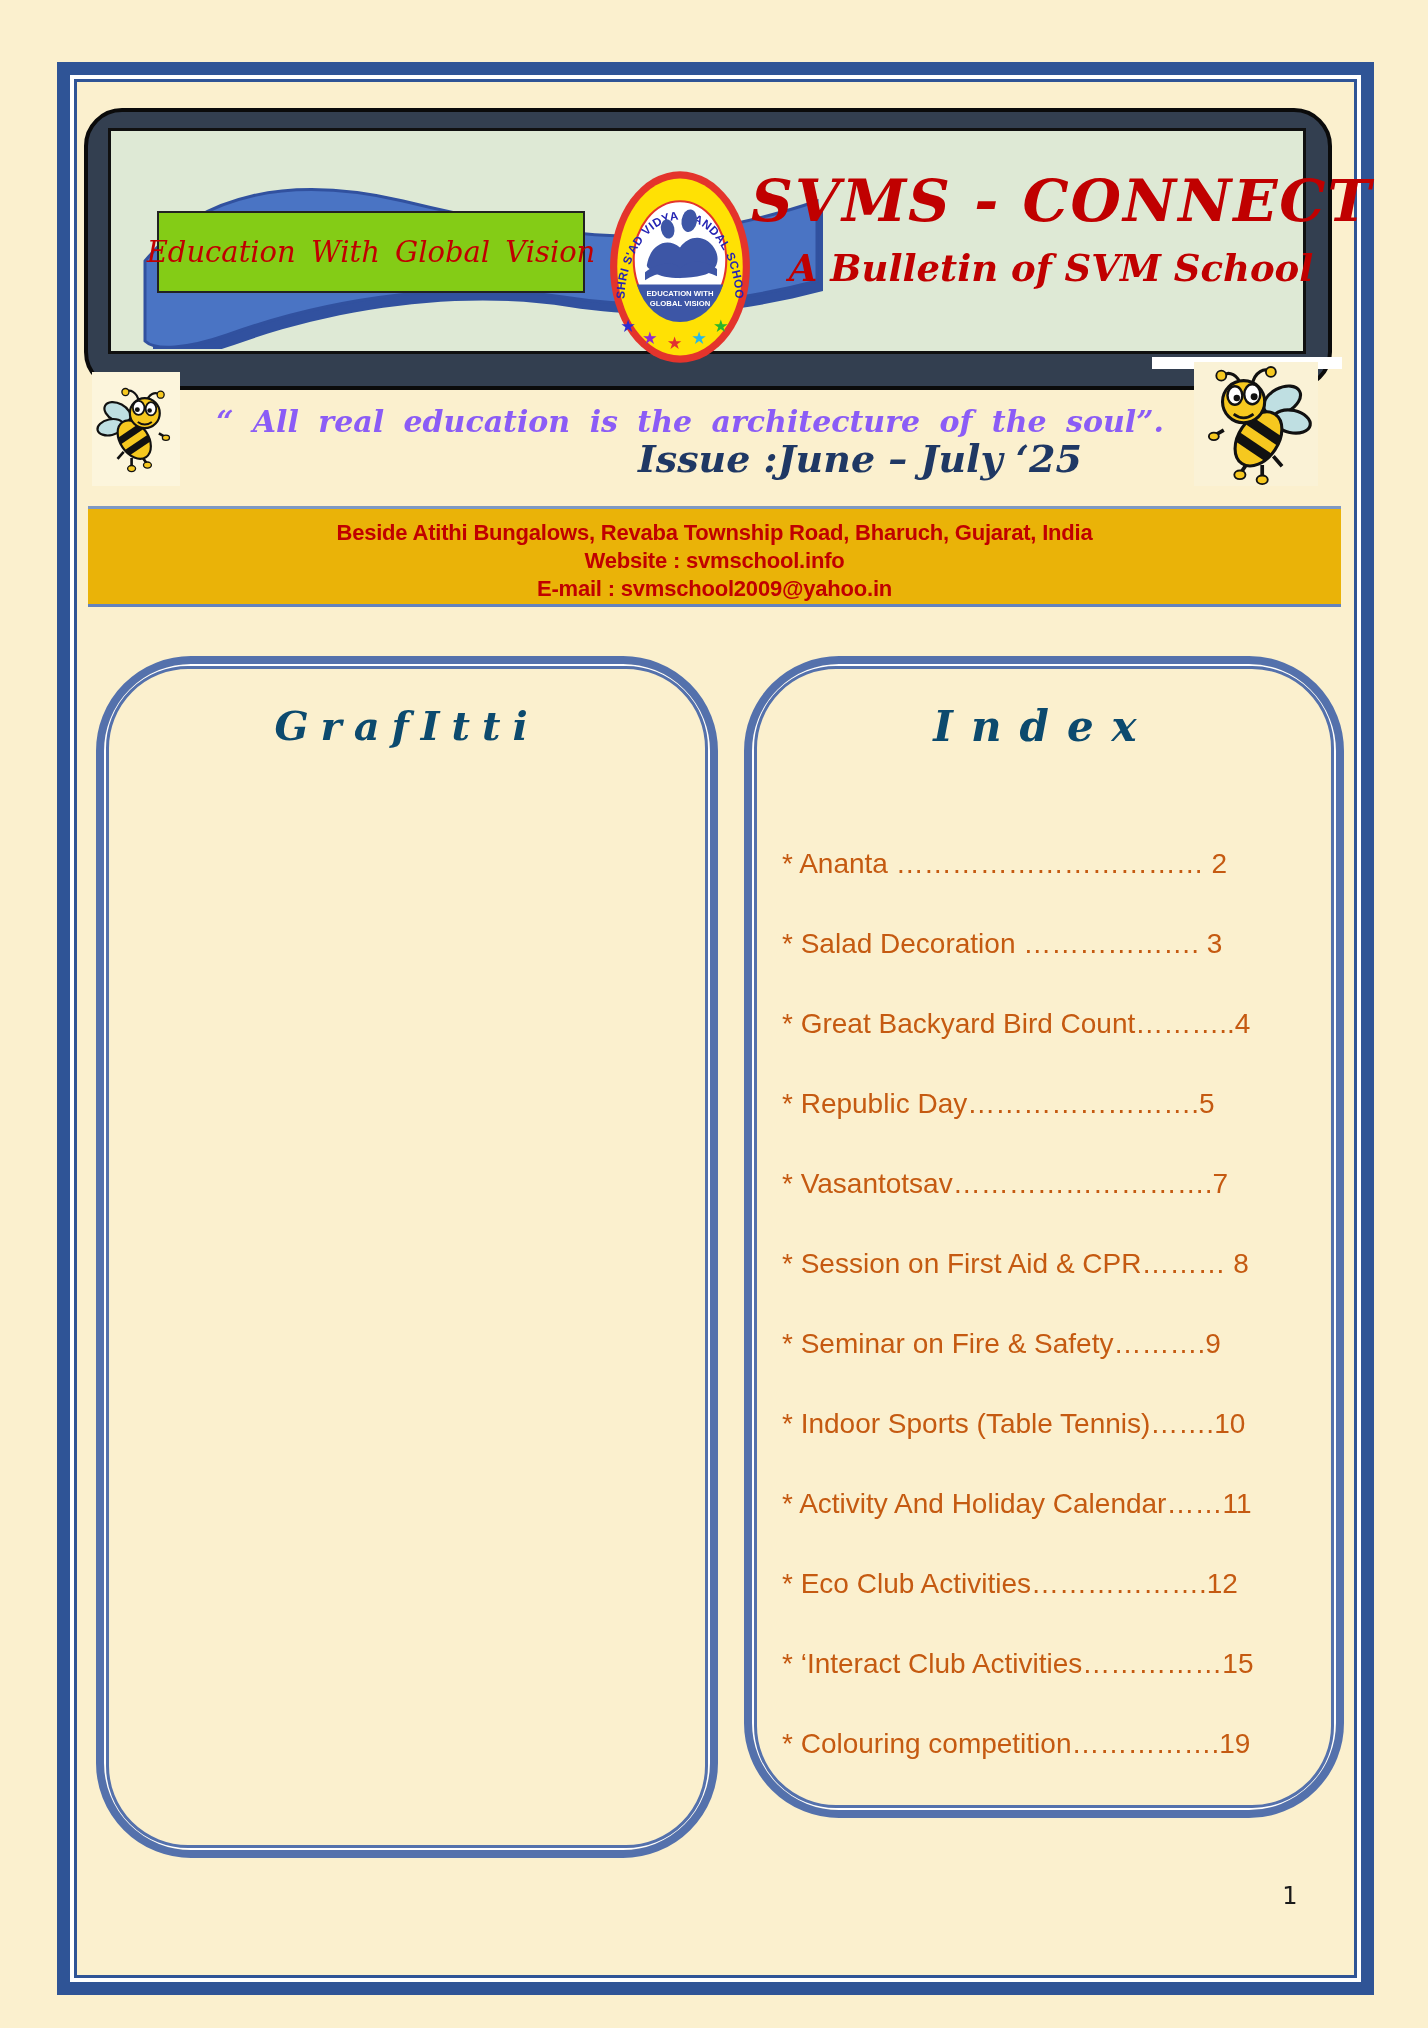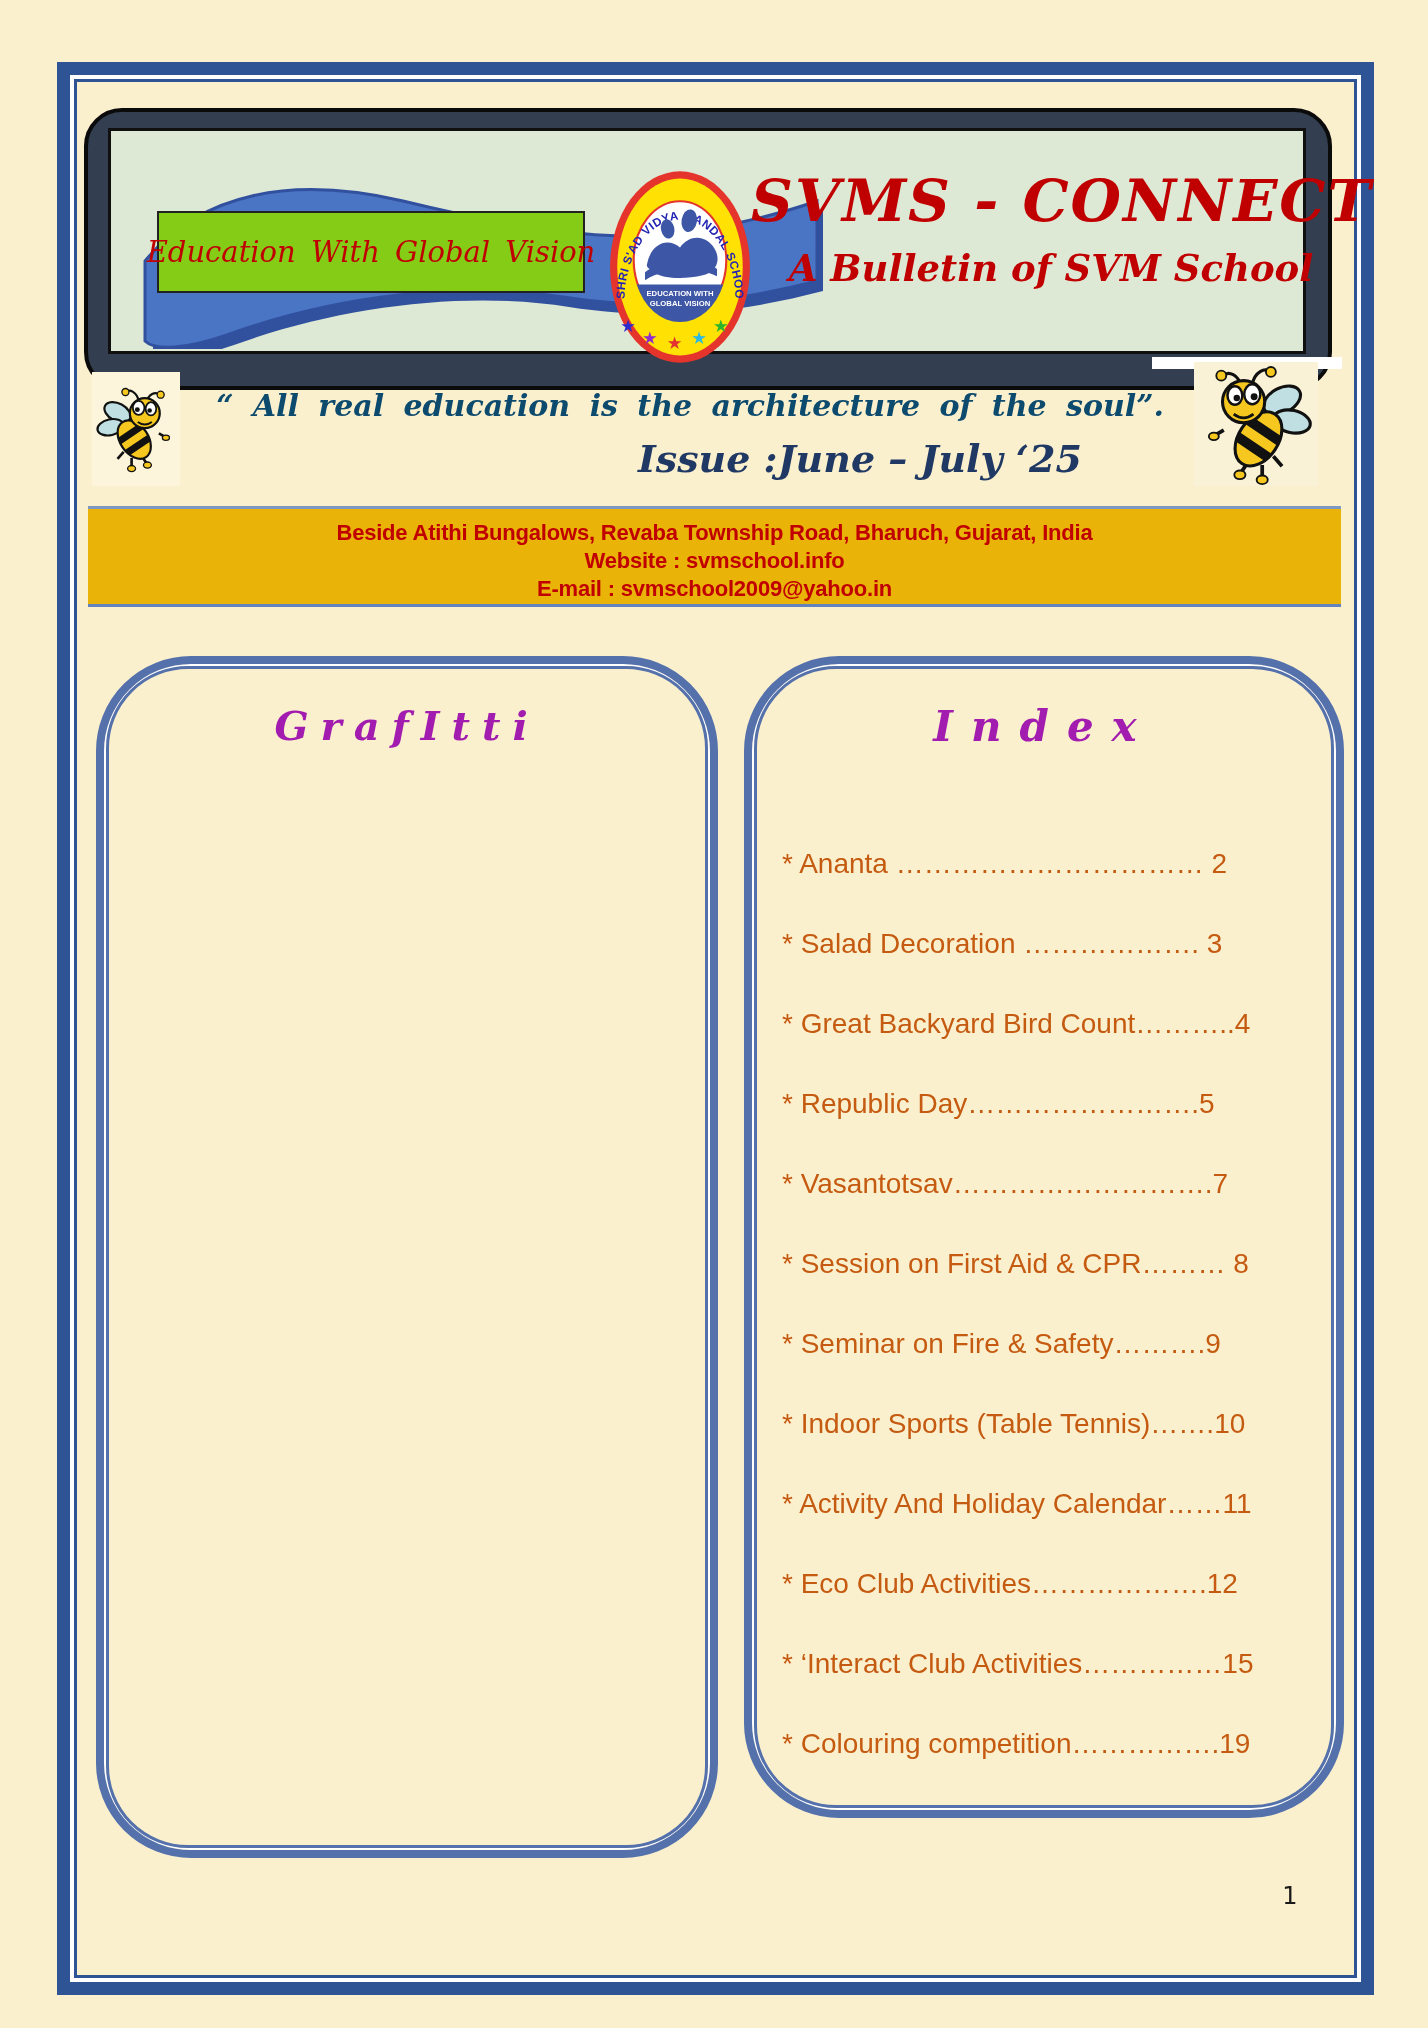--- a/index.html
+++ b/index.html
@@ -54,23 +54,23 @@
     color:#C00000; font-size:37px; line-height:46px; margin-top:8px; white-space:nowrap;
   }
   .white-strip{ left:1152px; top:357px; width:190px; height:12px; background:#FFFFFF; }
 
   
   .bee-box{ background:#FCF5DC; }
   .bee-left{ left:92px; top:372px; width:88px; height:114px; }
   .bee-right{ left:1194px; top:362px; width:124px; height:124px; background:#FAF2D6; }
   .bee-left svg{ transform:scaleX(-1); }
   .quote-line1{
-    left:190px; top:388px; width:1000px; text-align:center;
-    font-family:"DejaVu Serif", serif; font-style:italic; font-weight:bold;
-    color:#0c4a6e; font-size:30px; word-spacing:9px; white-space:nowrap;
+    left:190px; top:404px; width:1000px; text-align:center;
+    font-family:"DejaVu Serif", serif; font-style:italic; font-weight:bold;
+    color:#8b5cf6; font-size:30px; word-spacing:9px; white-space:nowrap;
   }
   .quote-line2{
     left:600px; top:436px; width:520px; text-align:center;
     font-family:"DejaVu Serif", serif; font-style:italic; font-weight:bold;
     color:#1F3864; font-size:38px; white-space:nowrap;
   }
 
   
   .address-bar{
     left:88px; top:506px; width:1253px; height:101px;
@@ -89,21 +89,21 @@
   }
   .rbox::after{
     content:""; position:absolute; inset:2px;
     border:3px solid #5471AC; border-radius:82px; pointer-events:none;
   }
   .grafitti-box{ left:96px; top:656px; width:622px; height:1202px; }
   .index-box{ left:744px; top:656px; width:600px; height:1162px; }
   .box-title{
     position:absolute; left:0; right:0; top:38px; text-align:center;
     font-family:"DejaVu Serif", serif; font-style:italic; font-weight:bold;
-    color:#a21caf; white-space:nowrap;
+    color:#0c4a6e; white-space:nowrap;
   }
   .grafitti-title{ font-size:40px; letter-spacing:12px; }
   .index-title{ font-size:42px; letter-spacing:18px; }
   .index-list{
     position:absolute; left:30px; right:12px; top:182px; bottom:20px;
     margin:0; padding:0; list-style:none; overflow:hidden;
   }
   .index-list li{
     height:80px; font-size:28px; line-height:36px; color:#C55A11;
     white-space:nowrap;

